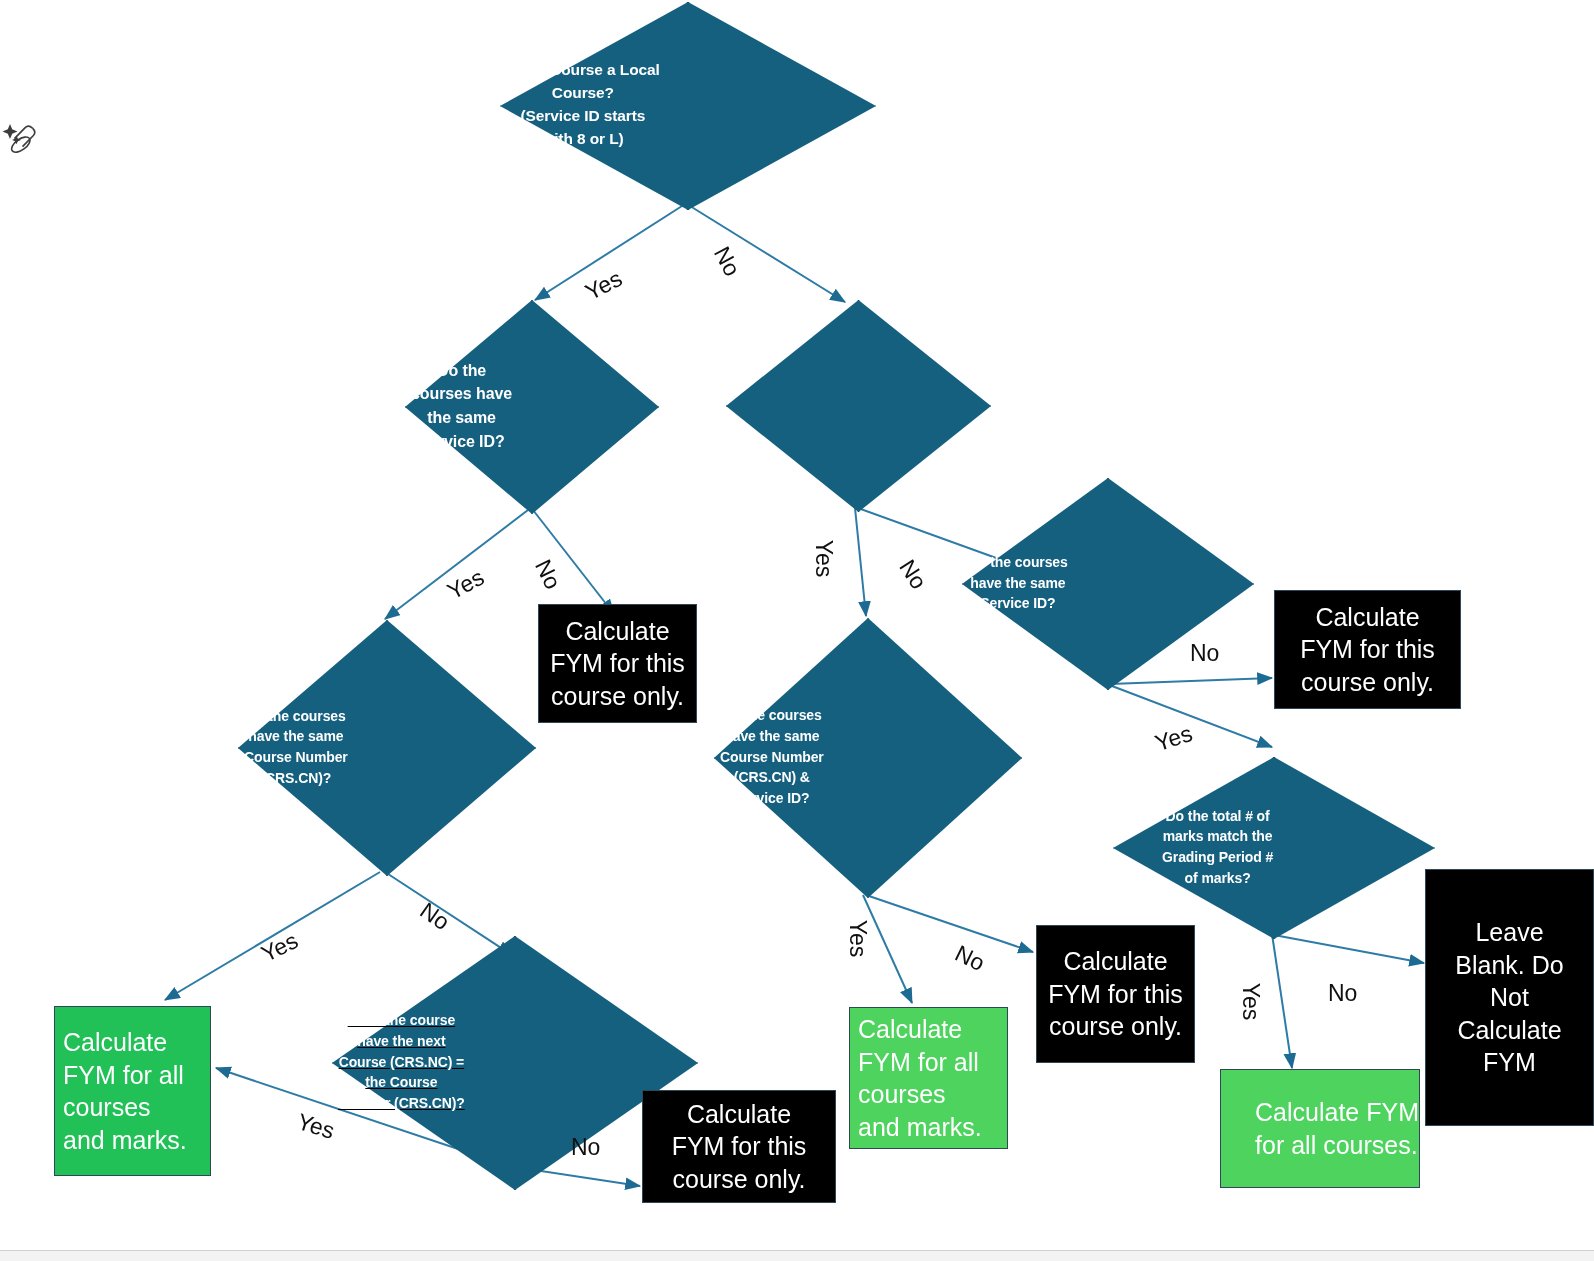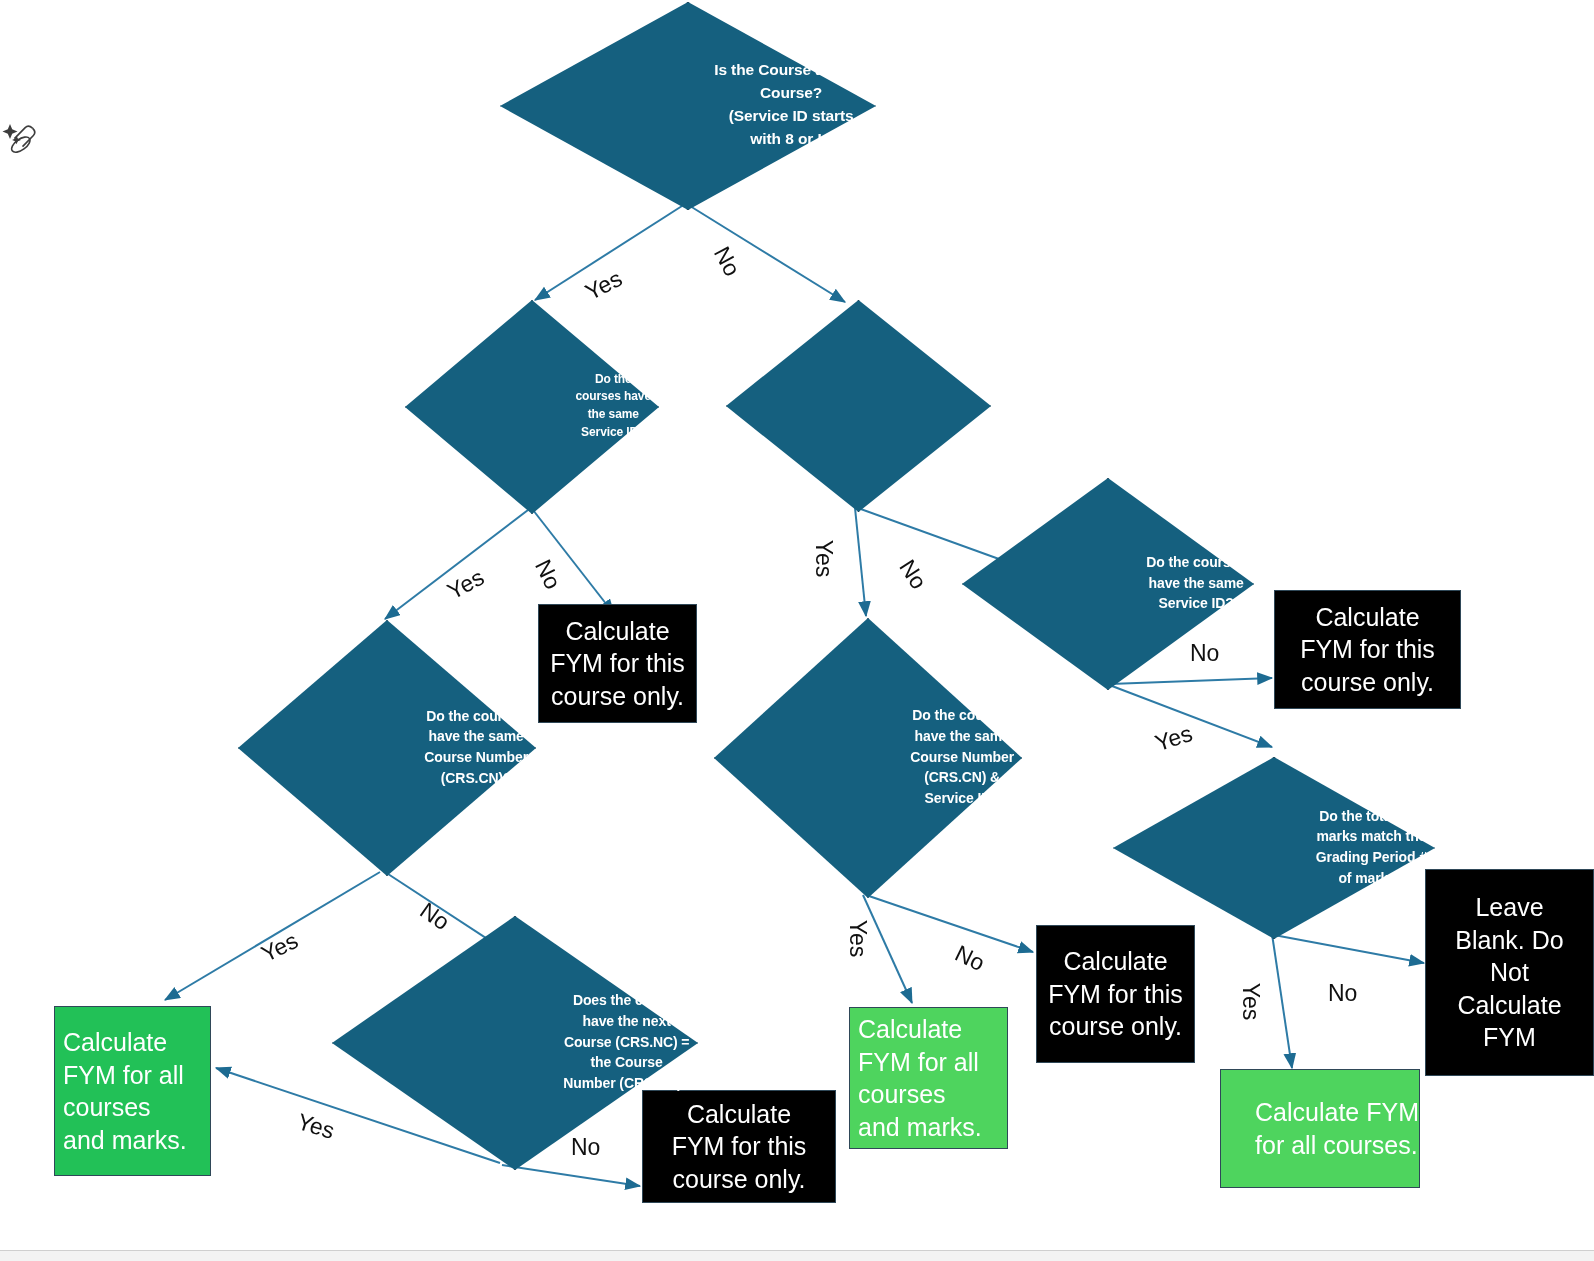--- a/index.html
+++ b/index.html
@@ -26,21 +26,21 @@
     left: 0; top: 0;
     width: 1594px;
     height: 1261px;
     pointer-events: none;
   }
   
   .diamond {
     position: absolute;
     display: flex;
     align-items: center;
-    justify-content: flex-end;
+    justify-content: flex-start;
     box-sizing: border-box;
   }
   .diamond .dshape {
     position: absolute;
     left: 0; top: 0;
     width: 100%;
     height: 100%;
     background: #15607f;
     border: 1.5px solid #10384d;
     clip-path: polygon(50% 0%, 100% 50%, 50% 100%, 0% 50%);
@@ -162,21 +162,21 @@
   <div class="diamond" style="left:500px; top:2px; width:374px; height:206px;">
     <span class="dshape"></span>
     <span class="dtext" style="font-size:15.5px; max-width:215px;">Is the Course a Local
 Course?
 (Service ID starts
 with 8 or L)</span>
   </div>
 
   <div class="diamond" style="left:405px; top:300px; width:252px; height:212px;">
     <span class="dshape"></span>
-    <span class="dtext" style="font-size:12px; max-width:150px;">Do the
+    <span class="dtext" style="font-size:16px; max-width:150px;">Do the
 courses have
 the same
 Service  ID?</span>
   </div>
 
   <div class="diamond" style="left:726px; top:300px; width:263px; height:210px;">
     <span class="dshape"></span>
   </div>
 
   <div class="diamond" style="left:962px; top:478px; width:290px; height:210px;">
@@ -204,21 +204,21 @@
   </div>
 
   <div class="diamond" style="left:1113px; top:757px; width:320px; height:180px;">
     <span class="dshape"></span>
     <span class="dtext" style="font-size:14px; max-width:180px;margin-left:43px;">Do the total # of
 marks match the
 Grading Period #
 of marks?</span>
   </div>
 
-  <div class="diamond" style="left:332px; top:916px; width:364px; height:252px;">
+  <div class="diamond" style="left:332px; top:936px; width:364px; height:252px;text-decoration:underline;">
     <span class="dshape"></span>
     <span class="dtext" style="font-size:14px; max-width:190px;">Does the course
 have the next
 Course (CRS.NC) =
 the Course
 Number (CRS.CN)?</span>
   </div>
 
   <div class="box black" style="left:538px; top:604px; width:159px; height:119px; font-size:25px;">
     <span>Calculate
@@ -237,21 +237,21 @@
 FYM for this
 course only.</span>
   </div>
 
   <div class="box black" style="left:642px; top:1090px; width:194px; height:113px; font-size:25px;">
     <span>Calculate
 FYM for this
 course only.</span>
   </div>
 
-  <div class="box black" style="left:1425px; top:869px; width:169px; height:207px; font-size:25px;">
+  <div class="box black" style="left:1425px; top:869px; width:169px; height:257px; font-size:25px;">
     <span>Leave
 Blank. Do
 Not
 Calculate
 FYM</span>
   </div>
 
   <div class="box green-dark" style="left:54px; top:1006px; width:157px; height:170px; font-size:25px; justify-content:flex-start; padding-left:8px; text-align:left;">
     <span>Calculate
 FYM for all

